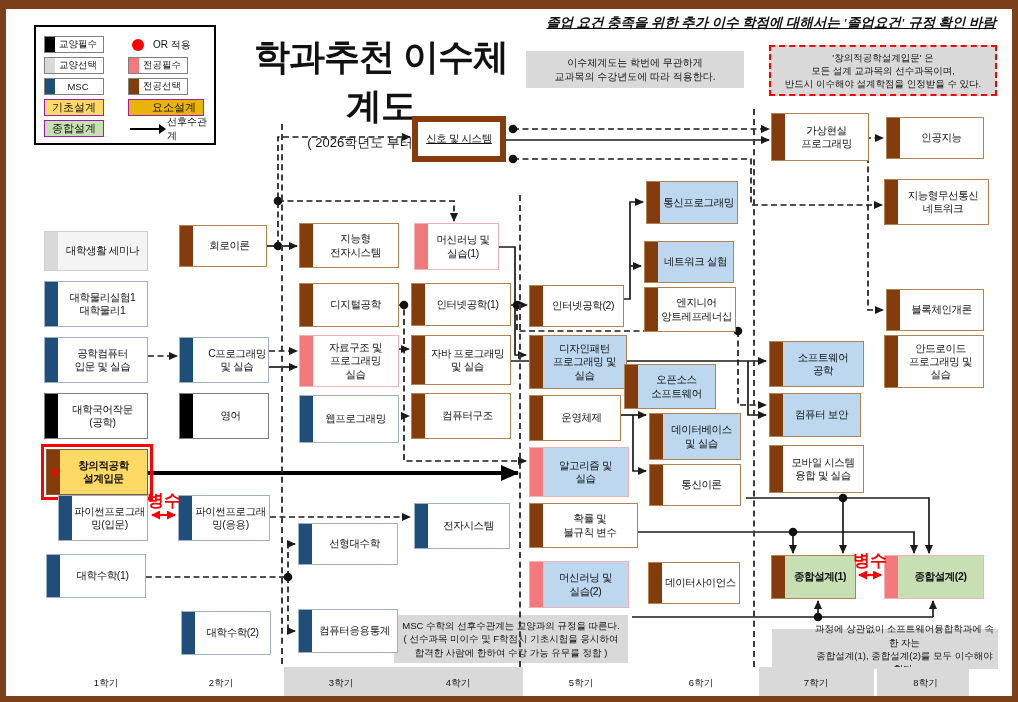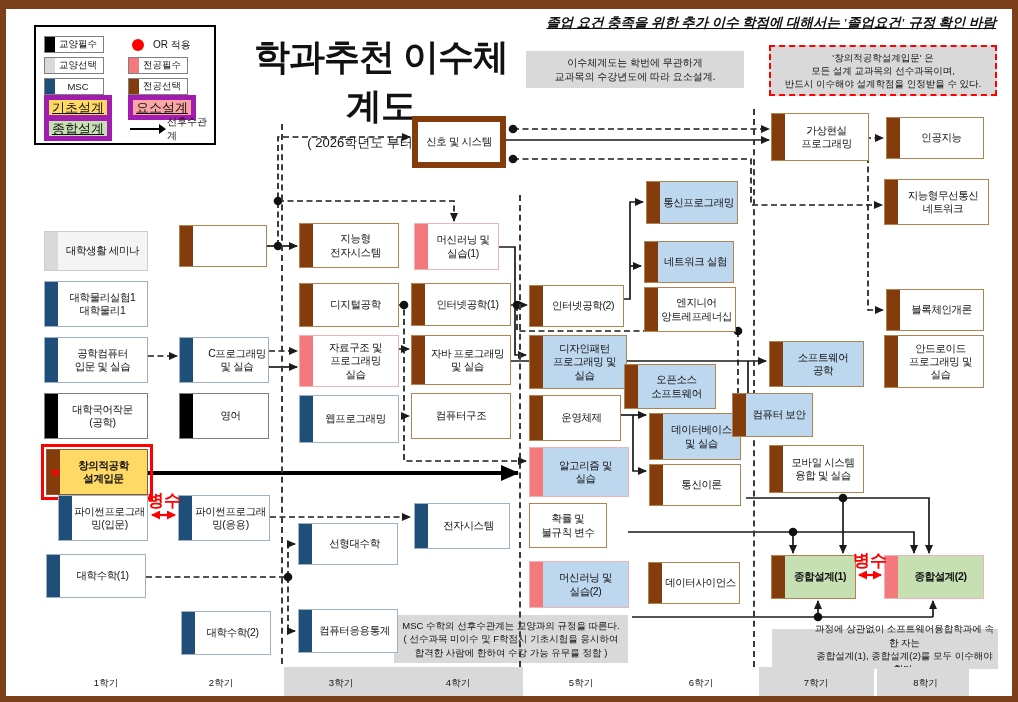--- a/index.html
+++ b/index.html
@@ -22,22 +22,22 @@
   .capstone-note{left:766px;top:620px;width:226px;height:40px;font-size:9.5px;padding-left:39px;}
   
   .legend{position:absolute;left:28px;top:16px;width:182px;height:120px;border:2.5px solid #000;
     background:#fff;box-sizing:border-box;padding:7px 6px 4px 8px;}
   .legend-grid{display:grid;grid-template-columns:1fr 1fr;grid-auto-rows:21px;column-gap:4px;}
   .legend-item{display:flex;align-items:center;gap:5px;font-size:10px;}
   .sw-bar{width:58px;height:15px;border:1px solid #808080;background:#fff;position:relative;flex:none;
     display:flex;align-items:center;justify-content:center;font-size:9.5px;}
   .sw-bar i{position:absolute;left:0;top:0;bottom:0;width:10px;}
   .sw-bar b{font-weight:normal;margin-left:8px;}
-  .sw-fill{width:58px;height:15px;border:5px solid #a21caf;flex:none;display:flex;align-items:center;
-    justify-content:center;font-size:13px;font-weight:normal;text-decoration:underline;}
+  .sw-fill{width:58px;height:15px;border:1px solid #a21caf;flex:none;display:flex;align-items:center;
+    justify-content:center;font-size:11px;font-weight:normal;}
   .sw-dot{width:12px;height:12px;border-radius:50%;flex:none;margin:0 4px;}
   .sw-arrow{width:30px;height:2px;background:#000;position:relative;flex:none;margin:0 2px;}
   .sw-arrow:after{content:"";position:absolute;right:-6px;top:-4px;border-left:7px solid #000;
     border-top:5px solid transparent;border-bottom:5px solid transparent;}
   
   #edge-svg{position:absolute;left:0;top:0;width:1018px;height:702px;}
   .course{position:absolute;display:flex;background:#fff;border:1px solid #999;box-sizing:border-box;z-index:3;}
   .course .bar{width:13px;flex:none;}
   .course .lbl{flex:1;display:flex;align-items:center;justify-content:center;text-align:center;
     white-space:pre-line;font-size:10.5px;line-height:1.25;letter-spacing:-0.4px;padding:1px 2px;}
@@ -137,21 +137,21 @@
   <div class="sep" style="left:275px;top:115px;height:540px;"></div>
   <div class="sep" style="left:513px;top:186px;height:472px;"></div>
   <div class="sep" style="left:747px;top:100px;height:558px;"></div>
 
   <div class="top-note">졸업 요건 충족을 위한 추가 이수 학점에 대해서는 '졸업요건' 규정 확인 바람</div>
   <div class="title-wrap">
     <h1>학과추천 이수체계도</h1>
     <div class="subtitle">(  2026학년도 부터 적용  ·)</div>
   </div>
   <div class="note policy-note">이수체계도는 학번에 무관하게
-교과목의 수강년도에 따라 요소설계.</div>
+교과목의 수강년도에 따라 적용한다.</div>
   <div class="note design-note">'창의적공학설계입문' 은
 모든 설계 교과목의 선수과목이며,
 반드시 이수해야 설계학점을 인정받을 수 있다.</div>
   <div class="note msc-note">MSC 수학의 선후수관계는 교양과의 규정을 따른다.
 ( 선수과목 미이수 및 F학점시 기초시험을 응시하여
 합격한 사람에 한하여 수강 가능 유무를 정함 )</div>
   <div class="note capstone-note">과정에 상관없이 소프트웨어융합학과에 속한 자는
 종합설계(1), 종합설계(2)를 모두 이수해야 한다.</div>
 
   <div class="legend">
@@ -187,21 +187,21 @@
         <div class="legend-item">
           <span class="sw-bar">
             <i style="background: rgb(132, 60, 12);"></i>
             <b>전공선택</b>
           </span>
         </div>
         <div class="legend-item">
           <span class="sw-fill" style="background: rgb(255, 217, 102);">기초설계</span>
         </div>
         <div class="legend-item">
-          <span class="sw-fill" style="background: #fca5a5;">요소설계</span>
+          <span class="sw-fill" style="background: #eab308; padding-left: 16px;">요소설계</span>
         </div>
         <div class="legend-item">
           <span class="sw-fill" style="background: rgb(198, 224, 180);">종합설계</span>
         </div>
         <div class="legend-item">
           <span class="sw-arrow"></span>
           <span>선후수관계</span>
         </div>
       </div>
   </div>
@@ -236,20 +236,21 @@
         <span class="bar"></span>
         <span class="lbl">파이썬프로그래
 밍(입문)</span>
       </div>
       <div class="course cat-msc" style="left: 40px; top: 545px; width: 100px; height: 44px;">
         <span class="bar"></span>
         <span class="lbl">대학수학(1)</span>
       </div>
       <div class="course cat-major-elective" style="left: 173px; top: 216px; width: 88px; height: 42px;">
         <span class="bar"></span>
+        <span class="lbl">회로이론</span>
       </div>
       <div class="course cat-msc" style="left: 173px; top: 328px; width: 90px; height: 46px; gap: 13px;">
         <span class="bar"></span>
         <span class="lbl">C프로그래밍
 및 실습</span>
       </div>
       <div class="course cat-ge-required" style="left: 173px; top: 384px; width: 90px; height: 46px;">
         <span class="bar"></span>
         <span class="lbl">영어</span>
       </div>
@@ -282,38 +283,38 @@
         <span class="lbl">웹프로그래밍</span>
       </div>
       <div class="course cat-msc" style="left: 292px; top: 514px; width: 100px; height: 42px;">
         <span class="bar"></span>
         <span class="lbl">선형대수학</span>
       </div>
       <div class="course cat-msc" style="left: 292px; top: 600px; width: 100px; height: 44px;">
         <span class="bar"></span>
         <span class="lbl">컴퓨터응용통계</span>
       </div>
-      <div class="course cat-major-elective variant-thick" style="left: 406px; top: 107px; width: 94px; height: 52px;">
+      <div class="course cat-major-elective variant-thick" style="left: 406px; top: 107px; width: 94px; height: 46px; text-decoration: underline;">
         <span class="lbl">신호 및 시스템</span>
       </div>
       <div class="course cat-major-required" style="left: 408px; top: 214px; width: 85px; height: 47px;">
         <span class="bar"></span>
         <span class="lbl">머신러닝 및
 실습(1)</span>
       </div>
       <div class="course cat-major-elective" style="left: 405px; top: 274px; width: 100px; height: 43px;">
         <span class="bar"></span>
         <span class="lbl">인터넷공학(1)</span>
       </div>
       <div class="course cat-major-elective" style="left: 405px; top: 326px; width: 100px; height: 50px;">
         <span class="bar"></span>
         <span class="lbl">자바 프로그래밍
 및 실습</span>
       </div>
-      <div class="course cat-major-elective" style="left: 405px; top: 384px; width: 100px; height: 46px; flex-direction: column;">
+      <div class="course cat-major-elective" style="left: 405px; top: 384px; width: 100px; height: 46px;">
         <span class="bar"></span>
         <span class="lbl">컴퓨터구조</span>
       </div>
       <div class="course cat-msc" style="left: 408px; top: 494px; width: 96px; height: 46px;">
         <span class="bar"></span>
         <span class="lbl">전자시스템</span>
       </div>
       <div class="course cat-major-elective" style="left: 523px; top: 276px; width: 95px; height: 42px;">
         <span class="bar"></span>
         <span class="lbl">인터넷공학(2)</span>
@@ -326,21 +327,21 @@
       </div>
       <div class="course cat-major-elective" style="left: 523px; top: 386px; width: 92px; height: 46px;">
         <span class="bar"></span>
         <span class="lbl">운영체제</span>
       </div>
       <div class="course cat-major-required fill-element" style="left: 523px; top: 438px; width: 100px; height: 50px;">
         <span class="bar"></span>
         <span class="lbl">알고리즘 및
 실습</span>
       </div>
-      <div class="course cat-major-elective" style="left: 523px; top: 494px; width: 78px; height: 45px; flex-direction: column;">
+      <div class="course cat-major-elective" style="left: 523px; top: 494px; width: 109px; height: 45px;">
         <span class="bar"></span>
         <span class="lbl">확률 및
 불규칙 변수</span>
       </div>
       <div class="course cat-major-required fill-element" style="left: 523px; top: 552px; width: 100px; height: 47px;">
         <span class="bar"></span>
         <span class="lbl">머신러닝 및
 실습(2)</span>
       </div>
       <div class="course cat-major-elective fill-element" style="left: 640px; top: 172px; width: 92px; height: 43px;">
@@ -377,21 +378,21 @@
       <div class="course cat-major-elective" style="left: 765px; top: 104px; width: 98px; height: 48px;">
         <span class="bar"></span>
         <span class="lbl">가상현실
 프로그래밍</span>
       </div>
       <div class="course cat-major-elective fill-element" style="left: 763px; top: 332px; width: 95px; height: 46px;">
         <span class="bar"></span>
         <span class="lbl">소프트웨어
 공학</span>
       </div>
-      <div class="course cat-major-elective fill-element" style="left: 726px; top: 384px; width: 81px; height: 44px;">
+      <div class="course cat-major-elective fill-element" style="left: 763px; top: 384px; width: 92px; height: 44px;">
         <span class="bar"></span>
         <span class="lbl">컴퓨터 보안</span>
       </div>
       <div class="course cat-major-elective" style="left: 763px; top: 436px; width: 95px; height: 48px;">
         <span class="bar"></span>
         <span class="lbl">모바일 시스템
 융합 및 실습</span>
       </div>
       <div class="course cat-major-elective fill-capstone" style="left: 765px; top: 546px; width: 85px; height: 44px;">
         <span class="bar"></span>

